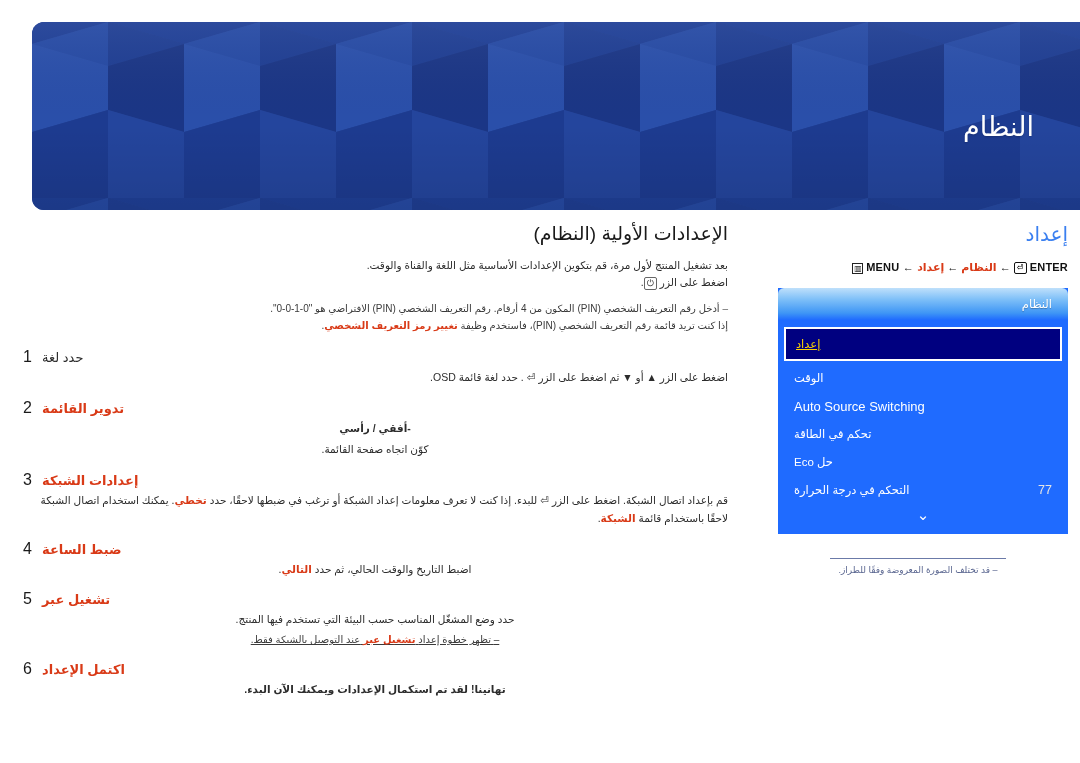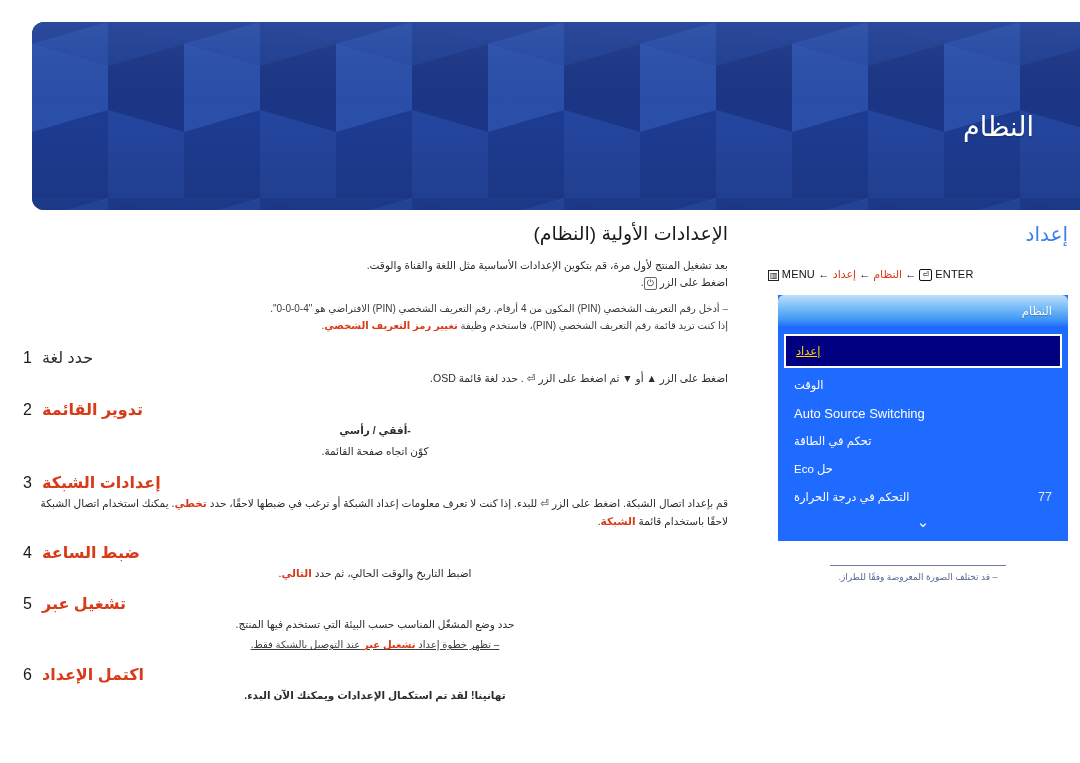--- a/index.html
+++ b/index.html
@@ -127,21 +127,21 @@
     padding-right: 306px;
   }
   .step-num {
     font-size: 16px;
     color: #1a1a1a;
     font-weight: 400;
     min-width: 11px;
     text-align: center;
   }
   .step-label {
-    font-size: 16px;
+    font-size: 13px;
     font-weight: bold;
     color: #d93a17;
   }
   .step-body {
     font-size: 10.5px;
     line-height: 1.7;
     color: #2c2c2c;
     margin-top: 3px;
     text-align: right;
   }
@@ -161,25 +161,25 @@
   
   h2.right-title {
     margin: 0;
     font-size: 20px;
     font-weight: 400;
     color: #3a7ff0;
     text-align: right;
     line-height: 1.2;
   }
   .breadcrumb {
-    margin-top: 22px;
+    margin-top: 15px;
     font-size: 11px;
-    font-weight: normal;
+    font-weight: bold;
     color: #111;
-    text-align: left;
+    text-align: right;
     direction: ltr;
     white-space: nowrap;
     letter-spacing: 0.2px;
   }
   .breadcrumb .crumb-red {
     color: #d93a17;
   }
   .breadcrumb .menu-glyph {
     display: inline-block;
     border: 1px solid #222;
@@ -311,21 +311,21 @@
     <h1 class="section-title">الإعدادات الأولية (النظام)</h1>
 
     <p class="intro">
       <span>بعد تشغيل المنتج لأول مرة، قم بتكوين الإعدادات الأساسية مثل اللغة والقناة والوقت.</span><br>
       <span>اضغط على الزر</span>
       <span class="keycap">⏻</span><span>.</span>
     </p>
 
     <p class="note">
       <span class="dash">‒</span>
-      <span>أدخل رقم التعريف الشخصي (PIN) المكون من 4 أرقام. رقم التعريف الشخصي (PIN) الافتراضي هو "4-0-0-0".</span><br>
+      <span>أدخل رقم التعريف الشخصي (PIN) المكون من 4 أرقام. رقم التعريف الشخصي (PIN) الافتراضي هو "0-1-0-0".</span><br>
       <span>إذا كنت تريد قائمة رقم التعريف الشخصي (PIN)، فاستخدم وظيفة</span>
       <span class="red">تغيير رمز التعريف الشخصي</span><span>.</span>
     </p>
 
     <div class="steps">
 
       <div class="step">
         <div class="step-head">
           <span class="step-num">1</span>
           <span class="step-label" style="color:#2c2c2c;font-weight:400;">حدد لغة</span>

